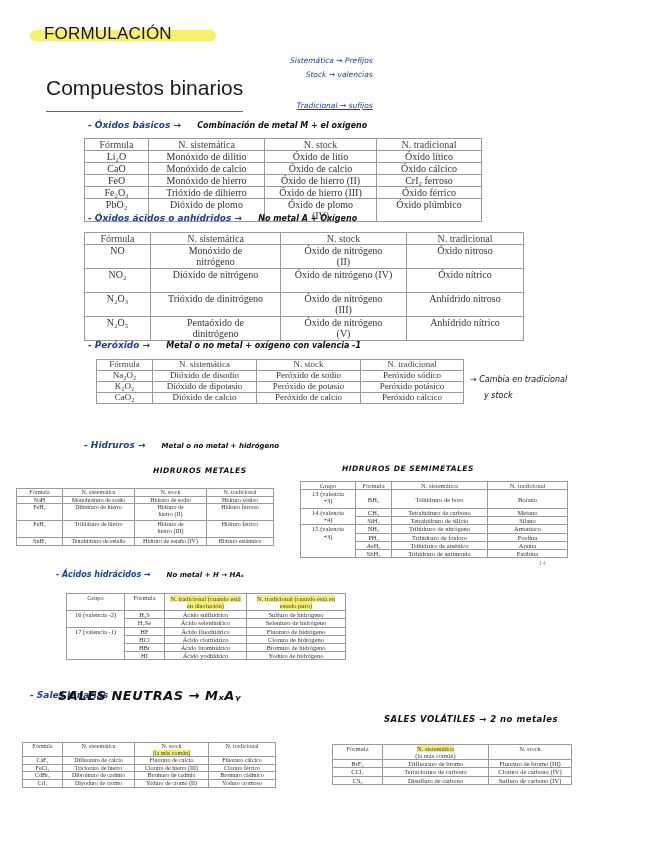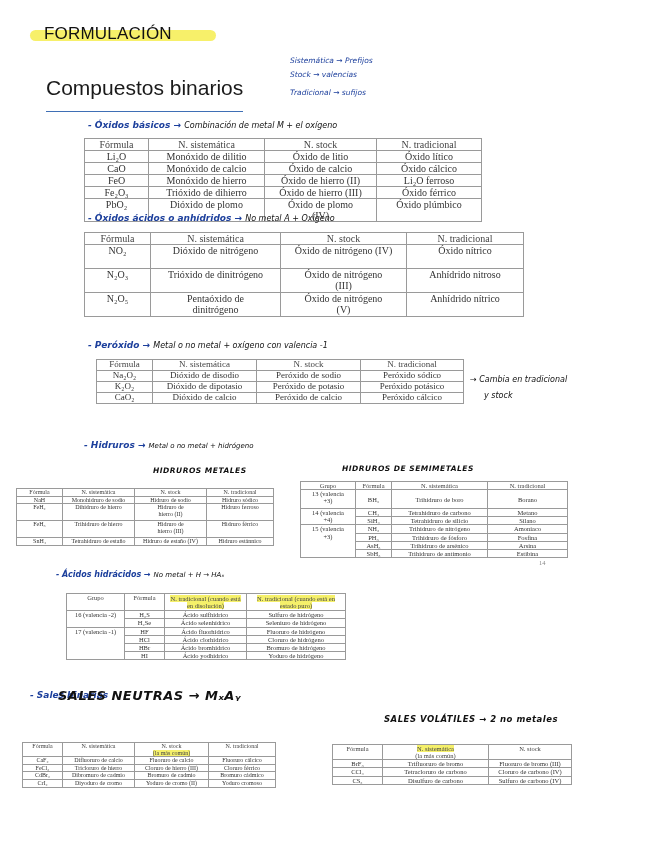--- a/index.html
+++ b/index.html
@@ -11,25 +11,25 @@
     letter-spacing: 0.2px; z-index: 2;
   }
   .title-hl {
     left: 30px; top: 30px; width: 186px; height: 11px; background: #f7f06a; border-radius: 6px; z-index: 1;
   }
   .subtitle {
     left: 46px; top: 76px; font-family: "Liberation Sans", sans-serif; font-size: 21px; color: #1a1a1a;
     border-bottom: 1.5px solid #3f6fb5; padding-bottom: 11px;
   }
   .hand { font-family: "DejaVu Sans", sans-serif; font-style: italic; white-space: nowrap; }
-  .hand-blue { color: #1c3f9c; }
+  .hand-blue { color: #1c3f9c; text-align: right; }
   .hand-black { color: #111; }
   .legend-note { font-size: 7.5px; line-height: 14px; }
   .section-heading { font-size: 9px; font-weight: bold; }
-  .section-heading .desc { font-weight: normal; color: #111; font-size: 8px; }
+  .section-heading .desc { font-weight: bold; color: #111; font-size: 8px; margin-left: 13px; }
   .sub-heading { font-size: 7.5px; font-weight: bold; color: #111; letter-spacing: 0.5px; }
 
   table.ct { position: absolute; border-collapse: collapse; background: #fff; }
   table.ct th, table.ct td {
     border: 1px solid #9a9a9a; text-align: center; font-weight: normal; color: #333;
     padding: 0 3px; vertical-align: top; line-height: 1.1;
   }
   table.ct th { color: #444; }
   table.ct.outer { border: 1.5px solid #888; }
   .f10 th, .f10 td { font-size: 10px; }
@@ -42,21 +42,21 @@
 </head>
 <body>
 
 <div class="abs title-hl"></div>
 <div class="abs title">FORMULACIÓN</div>
 <div class="abs subtitle">Compuestos binarios</div>
 
 <div class="abs hand hand-blue legend-note" style="left:290px; top:54px;">
   <div>Sistemática → Prefijos</div>
   <div>Stock → valencias</div>
-  <div style="margin-top:4px;">Tradicional → sufijos</div>
+  <div style="margin-top:17px;text-decoration:underline;">Tradicional → sufijos</div>
 </div>
 
 <div class="abs hand section-heading" style="left:88px; top:120px;">
   <span class="hand-blue">- Óxidos básicos →</span>
   <span class="desc">Combinación de metal M + el oxígeno</span>
 </div>
 <table class="ct f10" style="left:84px; top:138px; width:398px;">
   <thead>
       <tr>
     <th style="width:64px;">Fórmula</th>
@@ -75,21 +75,21 @@
     <tr>
         <td>CaO</td>
         <td>Monóxido de calcio</td>
         <td>Óxido de calcio</td>
         <td>Óxido cálcico</td>
       </tr>
     <tr>
         <td>FeO</td>
         <td>Monóxido de hierro</td>
         <td>Óxido de hierro (II)</td>
-        <td>Li₂O ferroso</td>
+        <td>CrI₂ ferroso</td>
       </tr>
     <tr>
         <td>Fe₂O₃</td>
         <td>Trióxido de dihierro</td>
         <td>Óxido de hierro (III)</td>
         <td>Óxido férrico</td>
       </tr>
     <tr>
         <td>PbO₂</td>
         <td>Dióxido de plomo</td>
@@ -106,20 +106,26 @@
 <table class="ct f10 outer" style="left:84px; top:232px; width:440px;">
   <thead>
       <tr>
     <th style="width:66px;">Fórmula</th>
     <th style="width:130px;">N. sistemática</th>
     <th style="width:126px;">N. stock</th>
     <th>N. tradicional</th>
   </tr>
     </thead>
   <tbody>
+    <tr style="height:24px;">
+        <td>NO</td>
+        <td style="padding:0 22px;">Monóxido de nitrógeno</td>
+        <td style="padding:0 20px;">Óxido de nitrógeno (II)</td>
+        <td>Óxido nitroso</td>
+      </tr>
     <tr style="height:24px;">
         <td>NO₂</td>
         <td>Dióxido de nitrógeno</td>
         <td style="padding:0 4px;">Óxido de nitrógeno (IV)</td>
         <td>Óxido nítrico</td>
       </tr>
     <tr style="height:24px;">
         <td>N₂O₃</td>
         <td>Trióxido de dinitrógeno</td>
         <td style="padding:0 20px;">Óxido de nitrógeno (III)</td>

